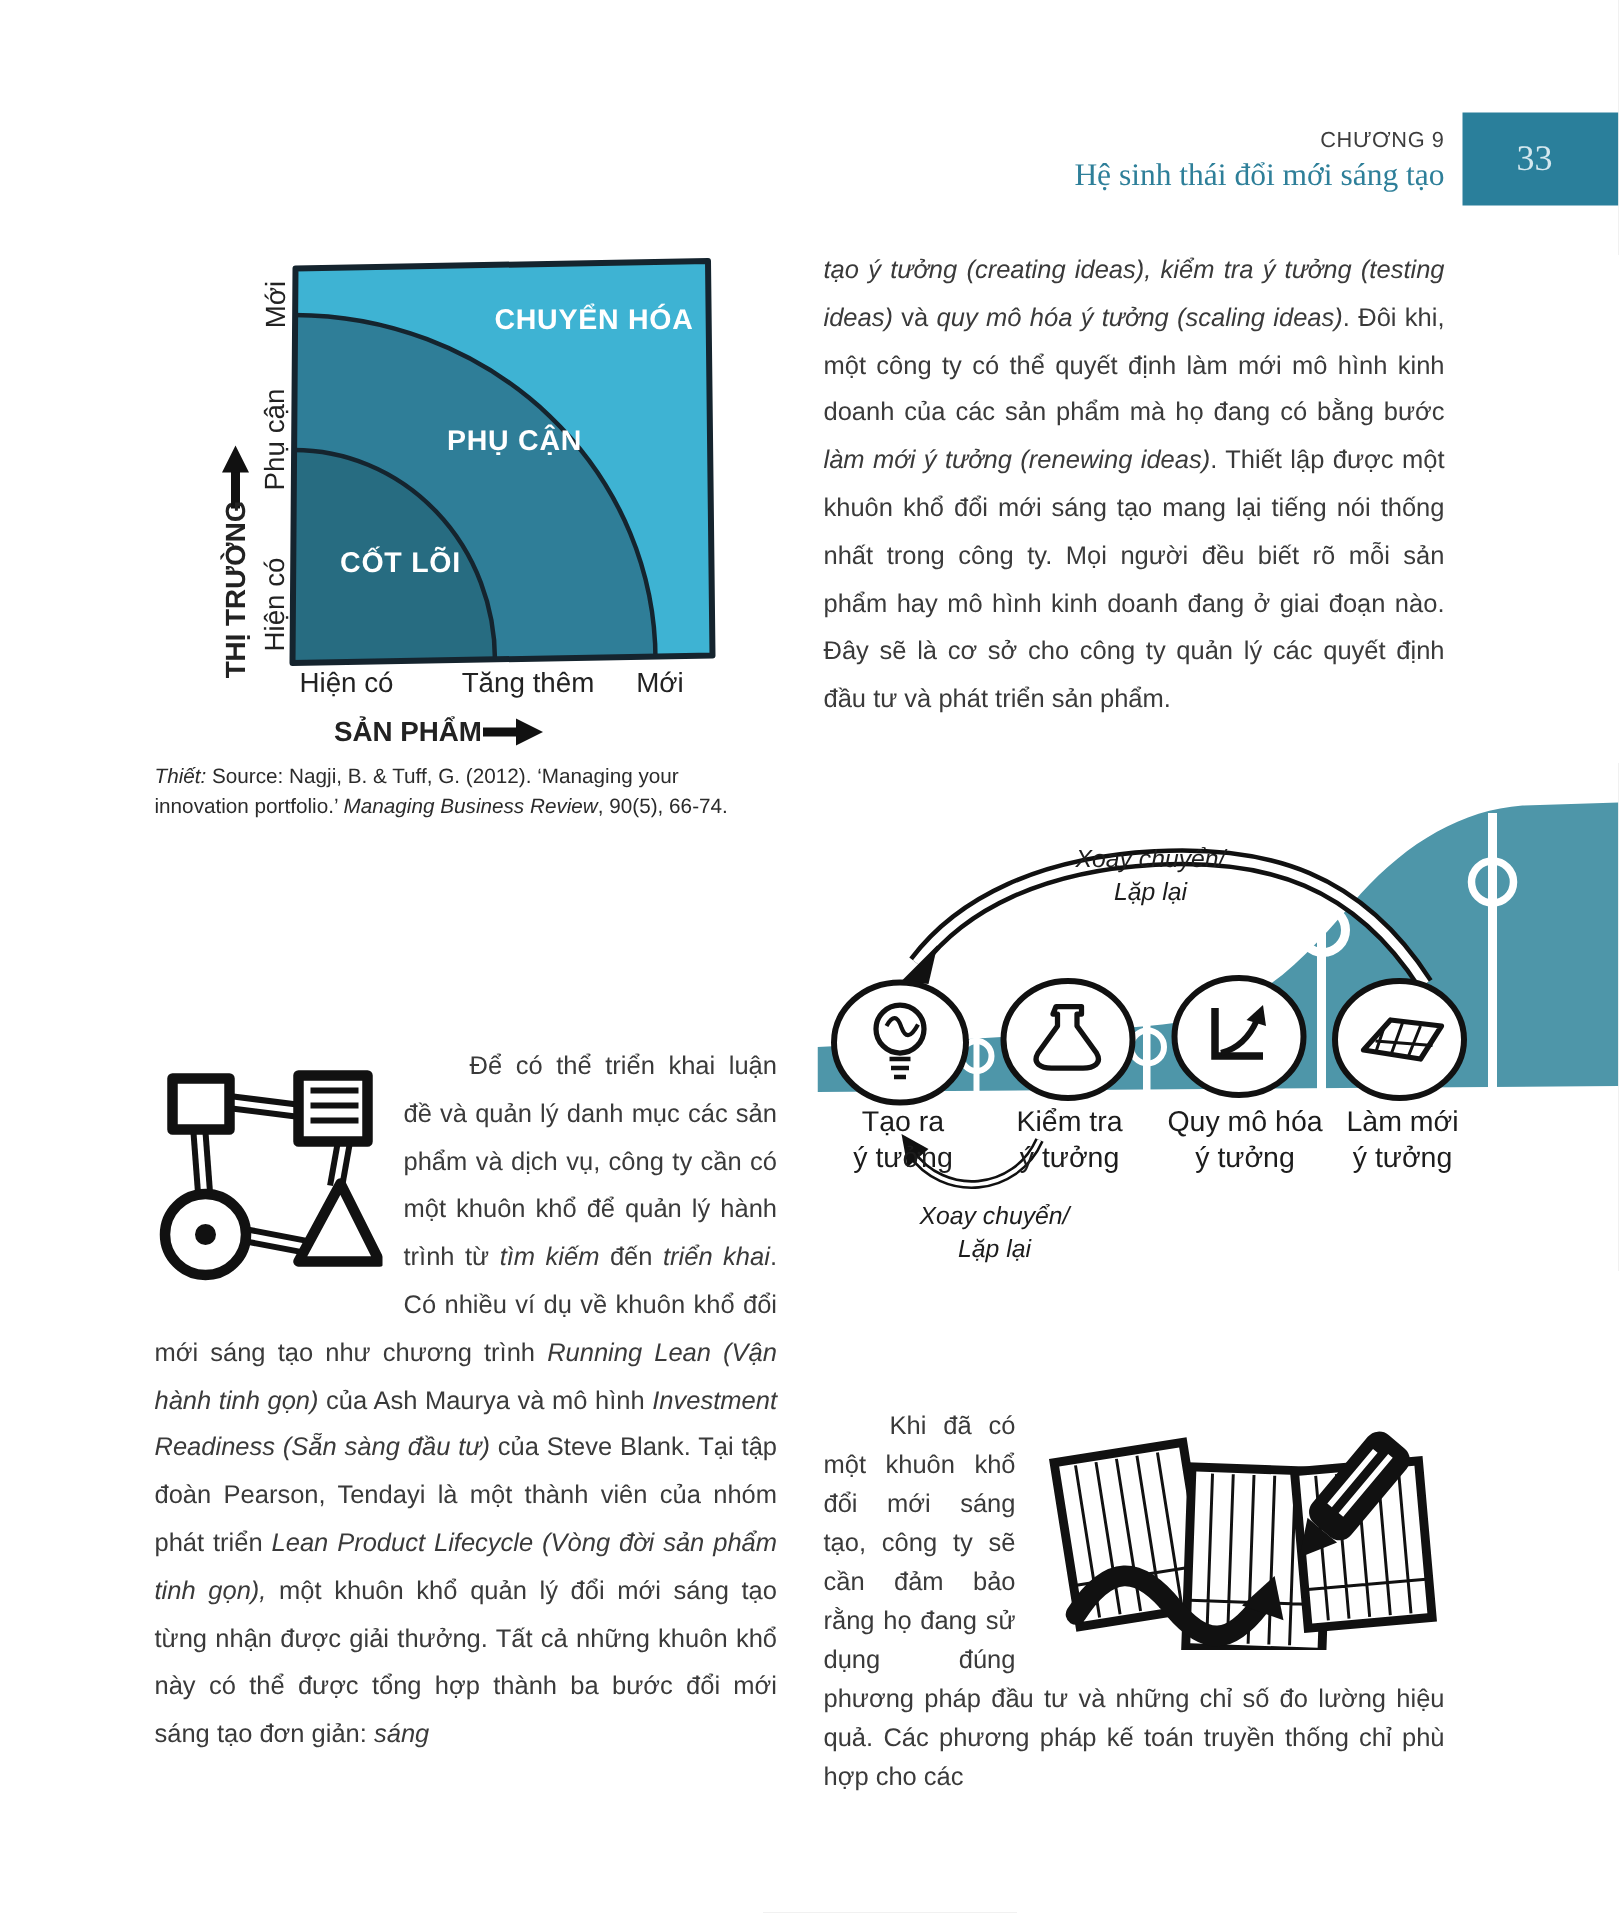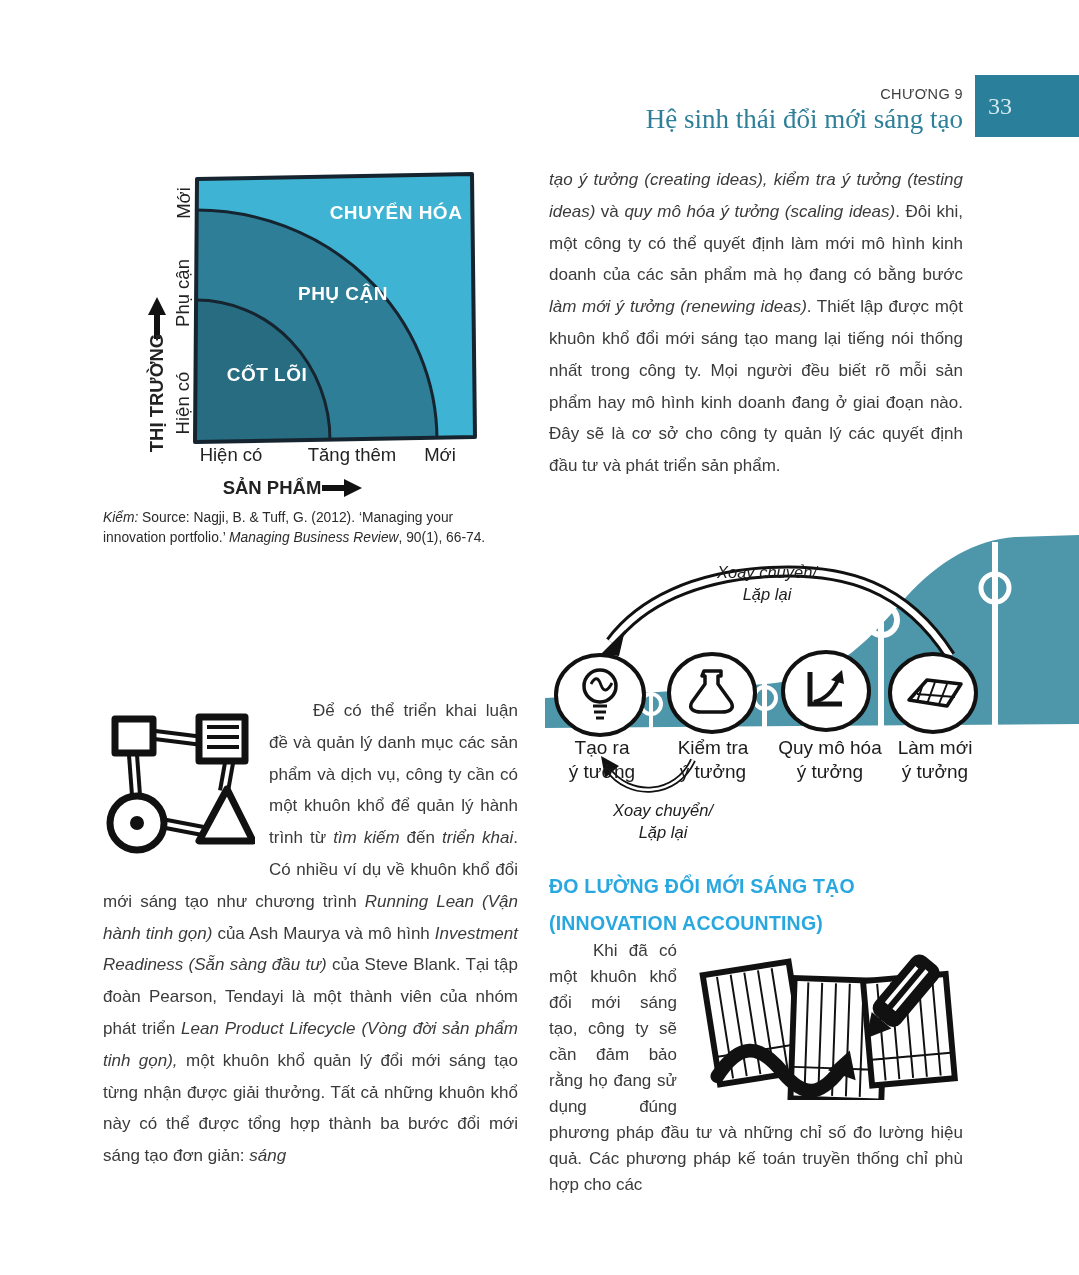--- a/index.html
+++ b/index.html
@@ -1,24 +1,24 @@
 <!DOCTYPE html>
 <html><head>
 <meta charset="utf-8">
 <style>
   html,body{margin:0;padding:0;background:#e8e8e8;}
   .page{position:relative;width:1079px;height:1275px;background:#ffffff;overflow:hidden;
         font-family:"Liberation Sans",sans-serif;color:#3a3a3a;}
   
   .hdr-chapter{position:absolute;top:86px;right:116px;font-size:14.5px;letter-spacing:.4px;color:#3d3d3d;}
   .hdr-title{position:absolute;top:104px;right:116px;font-family:"Liberation Serif",serif;
-             font-size:27px;color:#2e7f99;}
+             font-size:21px;color:#2e7f99;}
   .page-badge{position:absolute;left:975px;top:75px;width:104px;height:62px;background:#2a7f9b;
               display:flex;align-items:center;}
-  .page-badge span{font-family:"Liberation Serif",serif;font-size:24px;color:#d5e8ef;padding-left:13px;}
+  .page-badge span{font-family:"Liberation Serif",serif;font-size:24px;color:#d5e8ef;padding-left:24px;margin-left:12px;}
   
   .para{font-size:17px;line-height:31.8px;text-align:justify;color:#3a3a3a;}
   .indent{text-indent:44px;}
   .para i{font-style:italic;}
   .caption{position:absolute;left:103px;top:508px;width:416px;font-size:13.8px;line-height:19.5px;color:#2b2b2b;}
   .blue-head{font-size:19.5px;font-weight:bold;color:#29a8e0;line-height:37px;letter-spacing:.2px;}
   .lh-wrap{position:absolute;left:103px;top:584px;width:430px;}
   .left-para{position:absolute;left:103px;top:654px;width:415px;margin-top:41px;}
   .right-para-top{position:absolute;left:549px;top:164px;width:414px;}
   .acc-head{position:absolute;left:549px;top:868px;width:430px;}
@@ -73,21 +73,21 @@
     <text x="252" y="296" text-anchor="middle" font-size="18.5" fill="#222">Tăng thêm</text>
     <text x="340" y="296" text-anchor="middle" font-size="18.5" fill="#222">Mới</text>
 
     <text x="172" y="329" text-anchor="middle" font-size="18.5" font-weight="600" fill="#222">SẢN PHẨM</text>
     <g>
       <line x1="222" y1="323" x2="250" y2="323" stroke="#111" stroke-width="6"></line>
       <polygon points="262,323 244,314 244,332" fill="#111"></polygon>
     </g>
   </svg>
 
-  <div class="caption"><i>Kiểm:</i><span> Source: Nagji, B. &amp; Tuff, G. (2012). ‘Managing your innovation portfolio.’ </span><i>Managing Business Review</i><span>, 90(1), 66-74.</span></div>
+  <div class="caption"><i>Thiết:</i><span> Source: Nagji, B. &amp; Tuff, G. (2012). ‘Managing your innovation portfolio.’ </span><i>Managing Business Review</i><span>, 90(5), 66-74.</span></div>
 
 
   <div class="left-para para indent">
     <span class="float-doodle">
       <svg width="152" height="158" viewBox="0 0 152 158">
         <g stroke="#111" fill="#fff" stroke-width="7" stroke-linejoin="round">
           <line x1="52" y1="24" x2="100" y2="30" stroke-width="12"></line>
           <line x1="30" y1="44" x2="33" y2="84" stroke-width="12"></line>
           <line x1="58" y1="112" x2="100" y2="120" stroke-width="12"></line>
           <line x1="126" y1="52" x2="121" y2="80" stroke-width="12"></line>
@@ -173,24 +173,20 @@
     </g>
 
     <g font-size="16.5" font-style="italic" fill="#1d1d1d" text-anchor="middle">
       <text x="222" y="50">Xoay chuyển/</text>
       <text x="222" y="72">Lặp lại</text>
       <text x="118" y="288">Xoay chuyển/</text>
       <text x="118" y="310">Lặp lại</text>
     </g>
   </svg>
 
-  <div class="acc-head">
-    <div class="blue-head">ĐO LƯỜNG ĐỔI MỚI SÁNG TẠO</div>
-    <div class="blue-head">(INNOVATION ACCOUNTING)</div>
-  </div>
 
   <div class="acc-para para indent">
     <span class="float-acc">
       <svg width="270" height="160" viewBox="0 0 272 162">
         <g transform="rotate(-9 62 88)">
           <rect x="18" y="28" width="88" height="112" fill="#fff" stroke="#111" stroke-width="6"></rect>
           <path d="M32,32 v104 M46,32 v104 M60,32 v104 M74,32 v104 M88,32 v104 M20,112 h84" stroke="#111" stroke-width="2" fill="none"></path>
         </g>
         <g transform="rotate(2 146 104)">
           <rect x="100" y="40" width="92" height="122" fill="#fff" stroke="#111" stroke-width="6"></rect>

